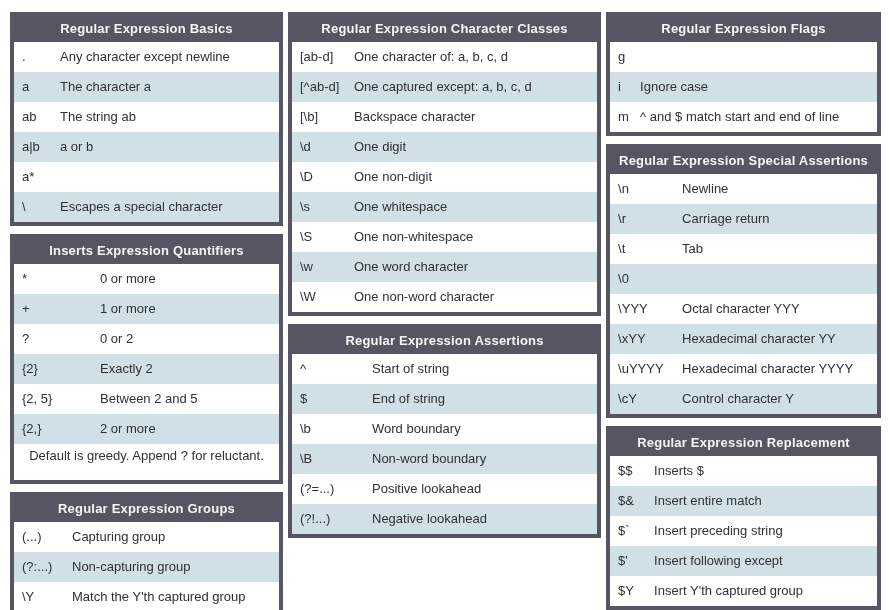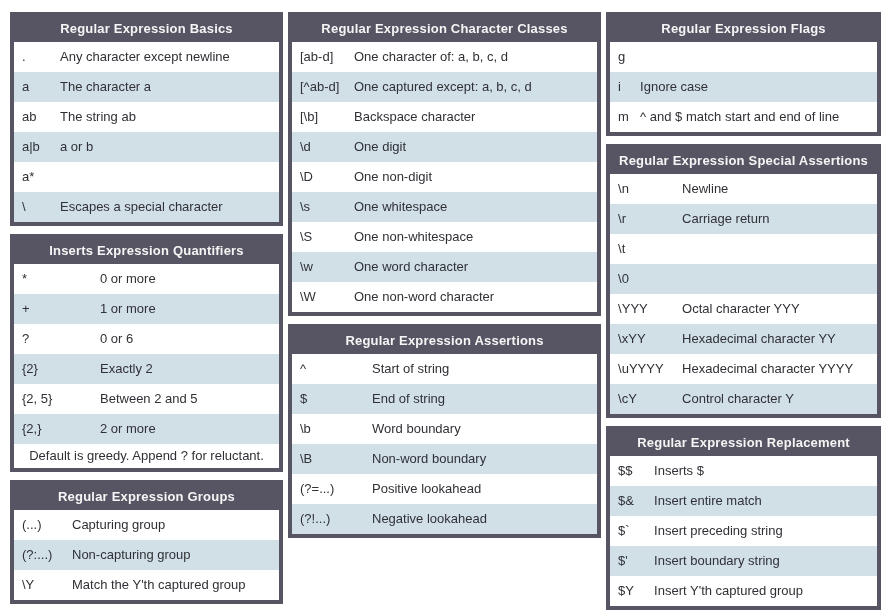--- a/index.html
+++ b/index.html
@@ -49,21 +49,21 @@
   .desc { flex: 1 1 auto; }
   .t-basics      .key { width: 46px; }
   .t-quantifiers .key { width: 86px; }
   .t-groups      .key { width: 58px; }
   .t-classes     .key { width: 62px; }
   .t-assertions  .key { width: 80px; }
   .t-flags       .key { width: 30px; }
   .t-special     .key { width: 72px; }
   .t-replacement .key { width: 44px; }
   .tfoot {
-    height: 24px;
+    height: 36px;
     line-height: 23px;
     text-align: center;
     font-size: 13px;
     color: var(--text, #303036);
     background: #ffffff;
   }
 </style>
 </head>
 <body>
 
@@ -100,21 +100,21 @@
         <div class="row">
           <span class="key">*</span>
           <span class="desc">0 or more</span>
         </div>
         <div class="row alt">
           <span class="key">+</span>
           <span class="desc">1 or more</span>
         </div>
         <div class="row">
           <span class="key">?</span>
-          <span class="desc">0 or 6</span>
+          <span class="desc">0 or 2</span>
         </div>
         <div class="row alt">
           <span class="key">{2}</span>
           <span class="desc">Exactly 2</span>
         </div>
         <div class="row">
           <span class="key">{2, 5}</span>
           <span class="desc">Between 2 and 5</span>
         </div>
         <div class="row alt">
@@ -227,20 +227,21 @@
         <div class="row">
           <span class="key">\n</span>
           <span class="desc">Newline</span>
         </div>
         <div class="row alt">
           <span class="key">\r</span>
           <span class="desc">Carriage return</span>
         </div>
         <div class="row">
           <span class="key">\t</span>
+          <span class="desc">Tab</span>
         </div>
         <div class="row alt">
           <span class="key">\0</span>
         </div>
         <div class="row">
           <span class="key">\YYY</span>
           <span class="desc">Octal character YYY</span>
         </div>
         <div class="row alt">
           <span class="key">\xYY</span>
@@ -264,21 +265,21 @@
         <div class="row alt">
           <span class="key">$&amp;</span>
           <span class="desc">Insert entire match</span>
         </div>
         <div class="row">
           <span class="key">$`</span>
           <span class="desc">Insert preceding string</span>
         </div>
         <div class="row alt">
           <span class="key">$'</span>
-          <span class="desc">Insert boundary string</span>
+          <span class="desc">Insert following except</span>
         </div>
         <div class="row">
           <span class="key">$Y</span>
           <span class="desc">Insert Y'th captured group</span>
         </div>
       </div>
     </div>
   </div>
 
 </body></html>

